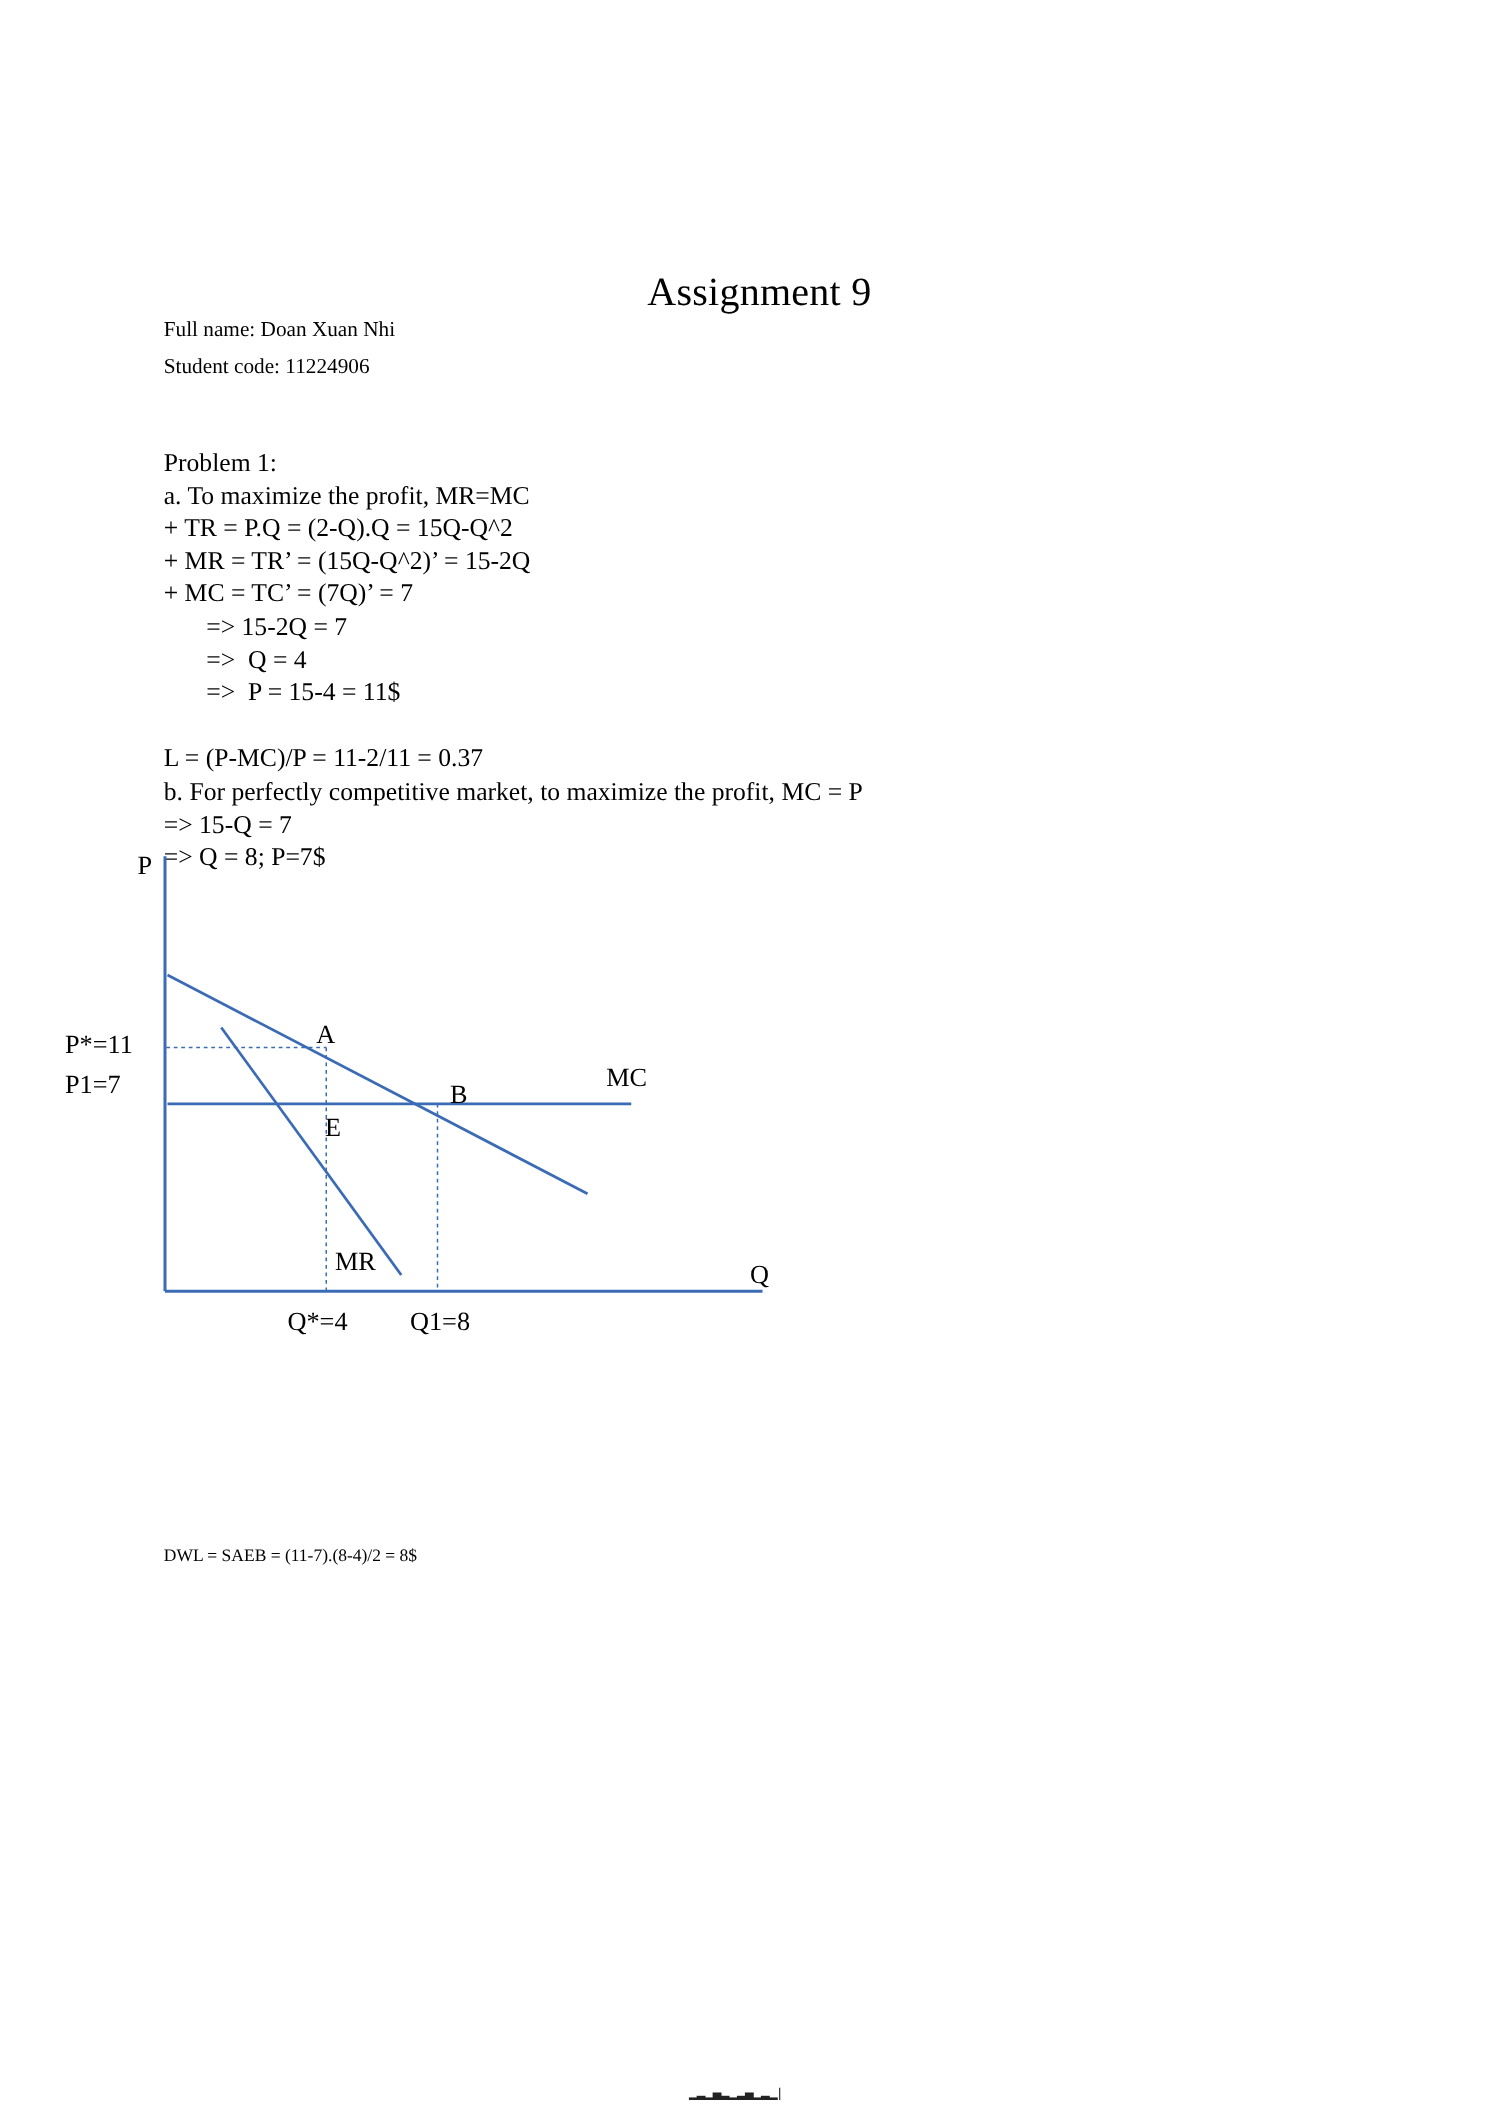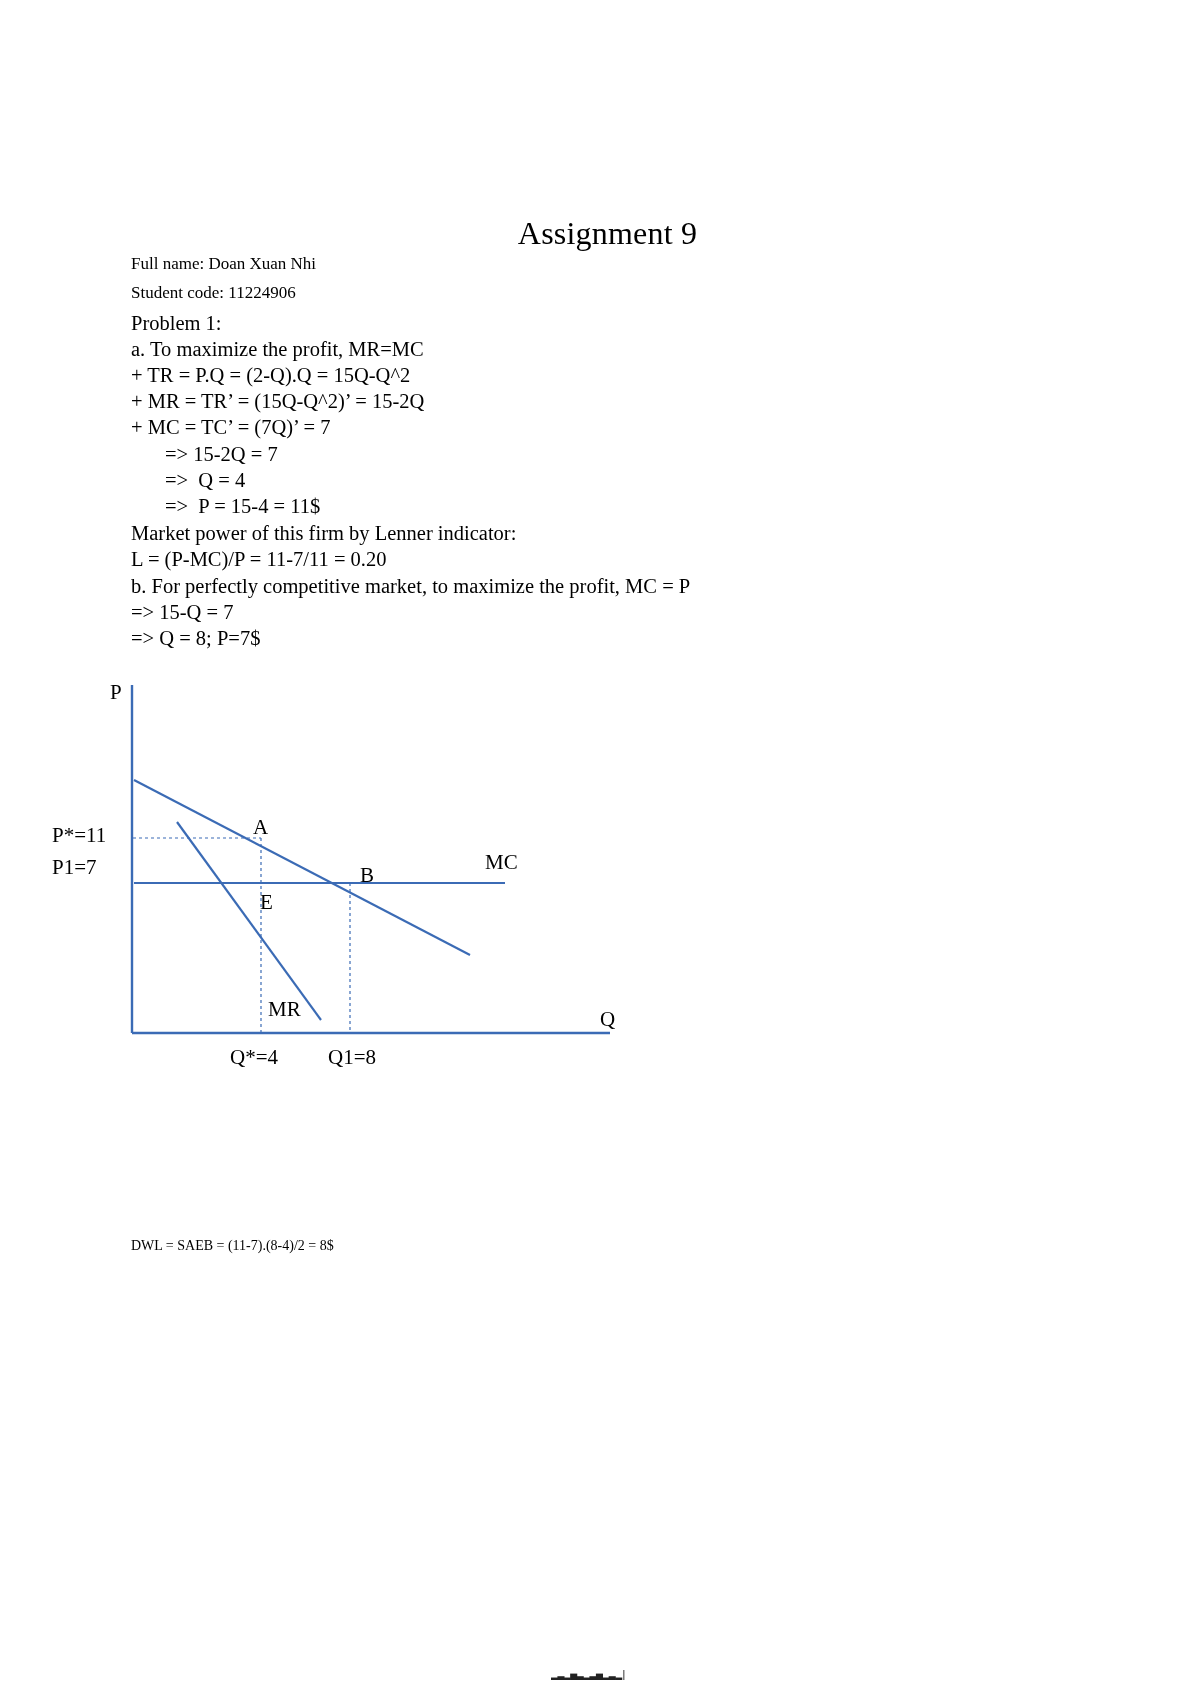--- a/index.html
+++ b/index.html
@@ -40,20 +40,21 @@
   }
   .hdr-name { top: 254px; }
   .hdr-code { top: 283px; }
 
   .body-line {
     position: absolute;
     left: 131px;
     font-size: 20.5px;
     line-height: 1.2;
     white-space: pre;
+    margin-top: 48px;
   }
   .indent {
     left: 165px;
   }
 
   
   .chart {
     position: absolute;
     left: 40px;
     top: 670px;
@@ -112,22 +113,21 @@
   <div class="hdr-line hdr-code">Student code: 11224906</div>
 
   <div class="body-line" style="top:311px;">Problem 1:</div>
   <div class="body-line" style="top:337px;">a. To maximize the profit, MR=MC</div>
   <div class="body-line" style="top:363px;">+ TR = P.Q = (2-Q).Q = 15Q-Q^2</div>
   <div class="body-line" style="top:389px;">+ MR = TR’ = (15Q-Q^2)’ = 15-2Q</div>
   <div class="body-line" style="top:415px;">+ MC = TC’ = (7Q)’ = 7</div>
   <div class="body-line indent" style="top:442px;">=&gt; 15-2Q = 7</div>
   <div class="body-line indent" style="top:468px;">=&gt;  Q = 4</div>
   <div class="body-line indent" style="top:494px;">=&gt;  P = 15-4 = 11$</div>
-  <div class="body-line" style="top:521px;">Market power of this firm by Lenner indicator:</div>
-  <div class="body-line" style="top:547px;">L = (P-MC)/P = 11-7/11 = 0.20</div>
+  <div class="body-line" style="top:547px;">L = (P-MC)/P = 11-2/11 = 0.37</div>
   <div class="body-line" style="top:574px;">b. For perfectly competitive market, to maximize the profit, MC = P</div>
   <div class="body-line" style="top:600px;">=&gt; 15-Q = 7</div>
   <div class="body-line" style="top:626px;">=&gt; Q = 8; P=7$</div>
 
   <div class="chart">
     <svg width="700" height="420" viewBox="0 0 700 420">
 
       <line x1="92" y1="15" x2="92" y2="363" stroke="#3b6bb5" stroke-width="2.4"></line>
 
       <line x1="92" y1="363" x2="570" y2="363" stroke="#3b6bb5" stroke-width="2.4"></line>

